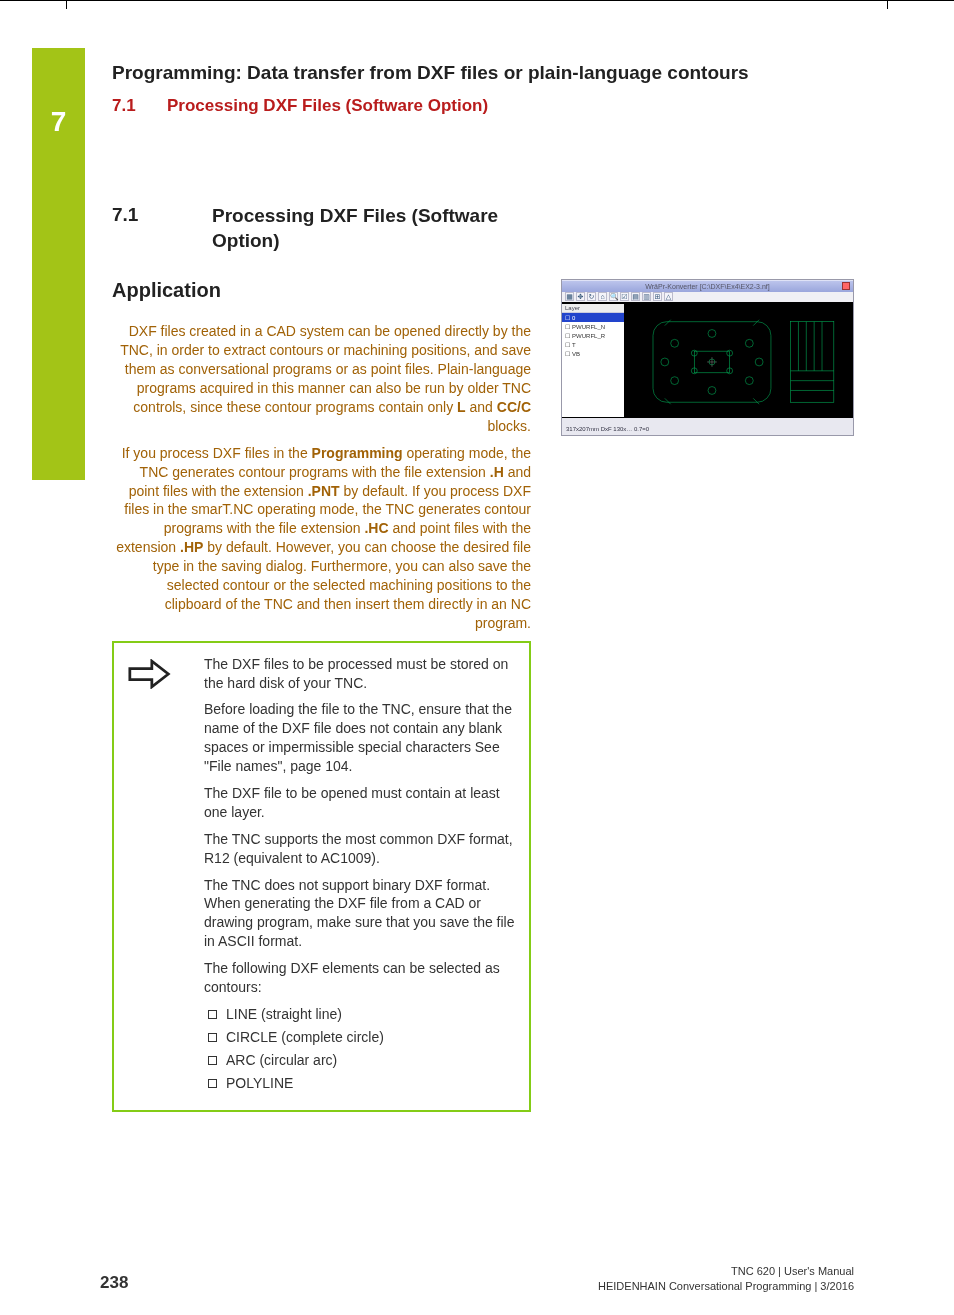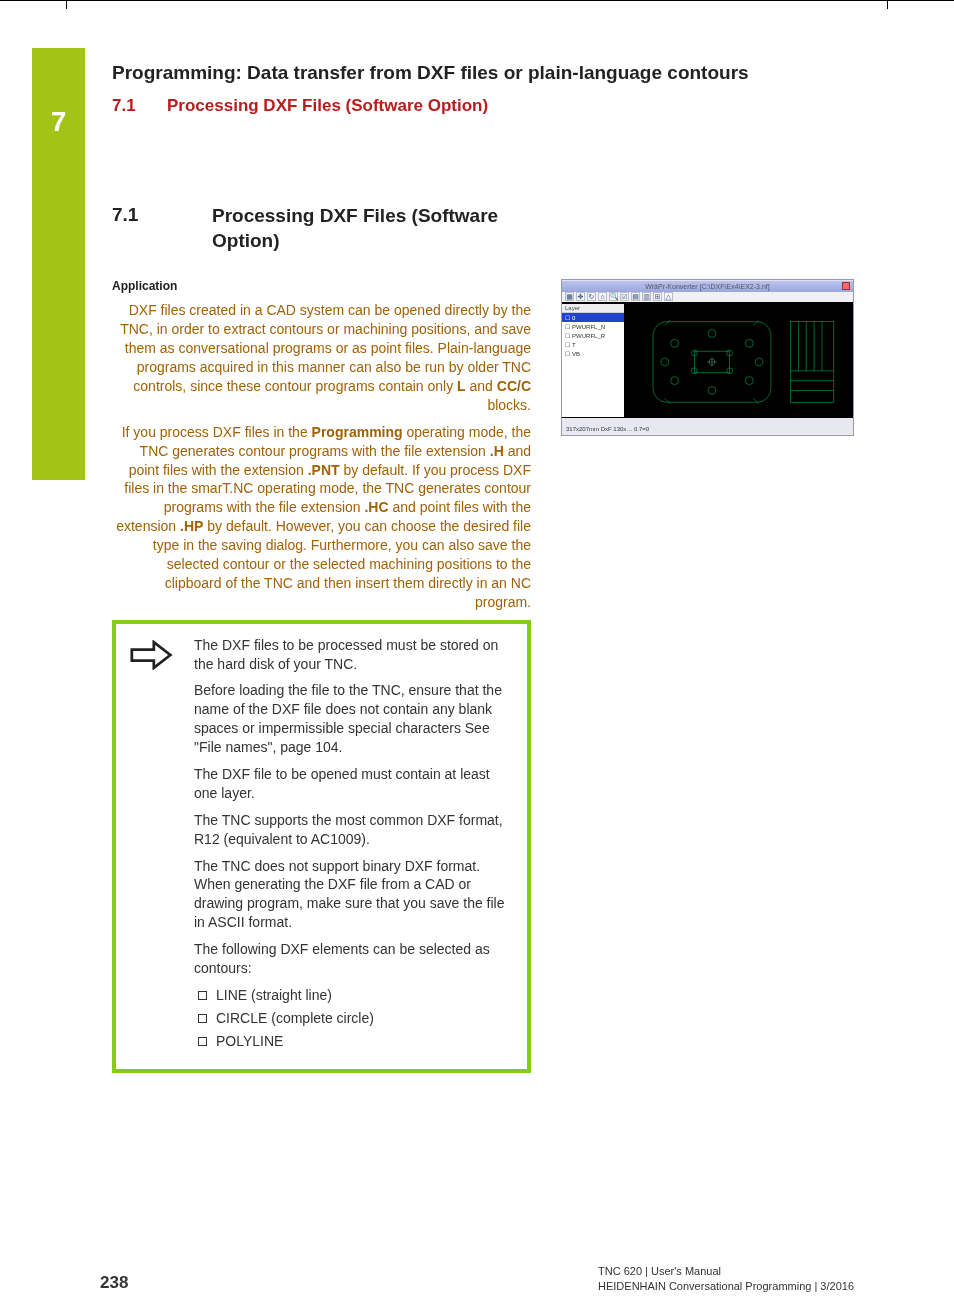--- a/index.html
+++ b/index.html
@@ -58,43 +58,43 @@
   }
   .header-sub .num { display:inline-block; width: 55px; }
   .section-head {
     margin-top: 88px;
     margin-bottom: 26px;
     display: flex;
   }
   .section-head .num { width: 100px; font-size: 19px; font-weight: bold; flex-shrink:0;}
   .section-head .title { font-size: 19px; font-weight: bold; max-width: 330px; line-height: 1.3;}
   .subhead {
-    font-size: 12px;
-    font-weight: bold;
-    margin-bottom: 8px;
+    font-size: 20px;
+    font-weight: bold;
+    margin-bottom: 20px;
   }
   .two-col {
     display: flex;
     gap: 30px;
   }
   .col-left { width: 430px; }
   .col-right { flex: 1; }
   p.body {
     font-size: 14px;
     line-height: 1.35;
     margin-bottom: 8px;
     color: #a16207;
     text-align: right;
   }
   .bold { font-weight: bold; }
   .note-box {
-    border: 4px solid #84cc16;
+    border: 2px solid #84cc16;
     padding: 12px 14px 14px 14px;
     display: flex;
-    gap: 20px;
+    gap: 32px;
   }
   .note-icon { width: 44px; flex-shrink: 0; padding-top: 4px;}
   .note-icon svg { width: 44px; height: 30px; }
   .note-body { font-size: 14px; line-height: 1.35; color:#333;}
   .note-body p { margin-bottom: 8px; }
   .note-body ul { list-style: none; margin-top:4px;}
   .note-body ul li { padding-left: 22px; position: relative; margin-bottom: 4px;}
   .note-body ul li::before {
     content: ""; position: absolute; left: 4px; top: 5px;
     width: 7px; height: 7px; background:#fff; border:1px solid #333;
@@ -121,21 +121,21 @@
   .cad-close { position:absolute; top:2px; right:3px; display:flex; gap:2px;}
   .cad-close span{ width:8px;height:8px;background:#f66;border:1px solid #933;}
   .footer {
     position: absolute;
     bottom: 22px;
     left: 100px; right: 100px;
     display: flex; justify-content: space-between; align-items: flex-end;
     font-size: 11px; color:#333;
   }
   .footer .pnum { font-size: 17px; font-weight: bold; }
-  .footer .meta { line-height: 1.3;}
+  .footer .meta { text-align: right; line-height: 1.3;}
 </style>
 </head>
 <body>
 
 <div class="page-frame"></div>
 
 <div class="green-tab">
   <div class="chapter-num">7</div>
 </div>
 
@@ -172,20 +172,21 @@
         <div class="note-body">
           <p>The DXF files to be processed must be stored on the hard disk of your TNC.</p>
           <p>Before loading the file to the TNC, ensure that the name of the DXF file does not contain any blank spaces or impermissible special characters See "File names", page 104.</p>
           <p>The DXF file to be opened must contain at least one layer.</p>
           <p>The TNC supports the most common DXF format, R12 (equivalent to AC1009).</p>
           <p>The TNC does not support binary DXF format. When generating the DXF file from a CAD or drawing program, make sure that you save the file in ASCII format.</p>
           <p>The following DXF elements can be selected as contours:</p>
           <ul>
             <li>LINE (straight line)</li>
             <li>CIRCLE (complete circle)</li>
+            <li>ARC (circular arc)</li>
             <li>POLYLINE</li>
           </ul>
         </div>
       </div>
     </div>
 
     <div class="col-right">
       <div class="cad-shot">
         <div class="cad-title">WräPr-Konverter [C:\DXF\Ex4\EX2-3.nf]</div>
         <div class="cad-close">

